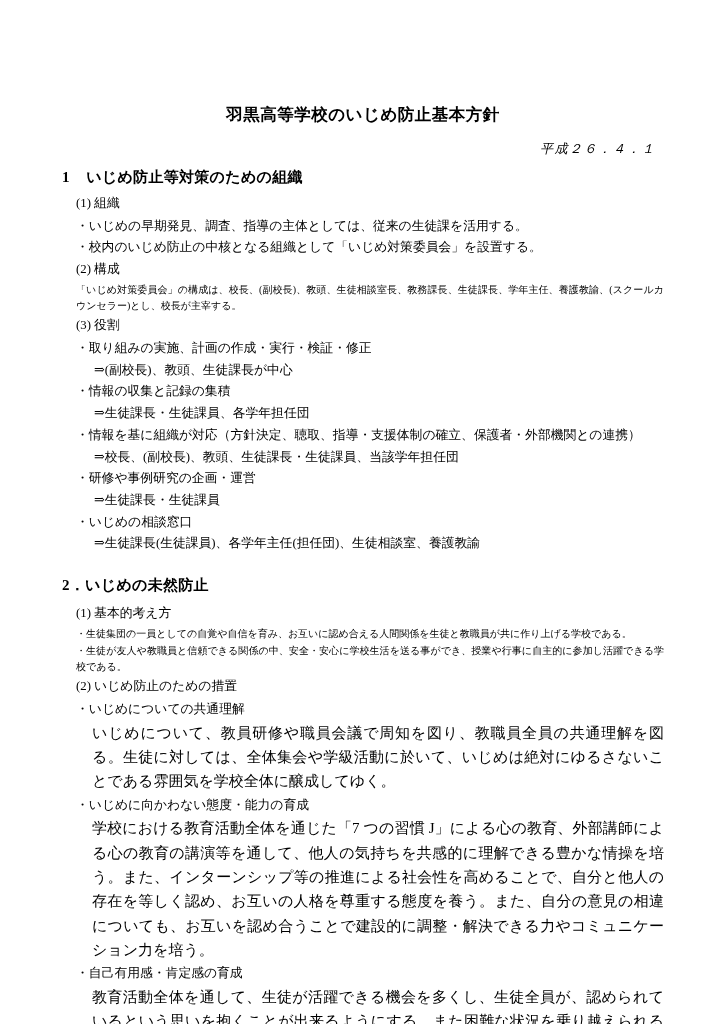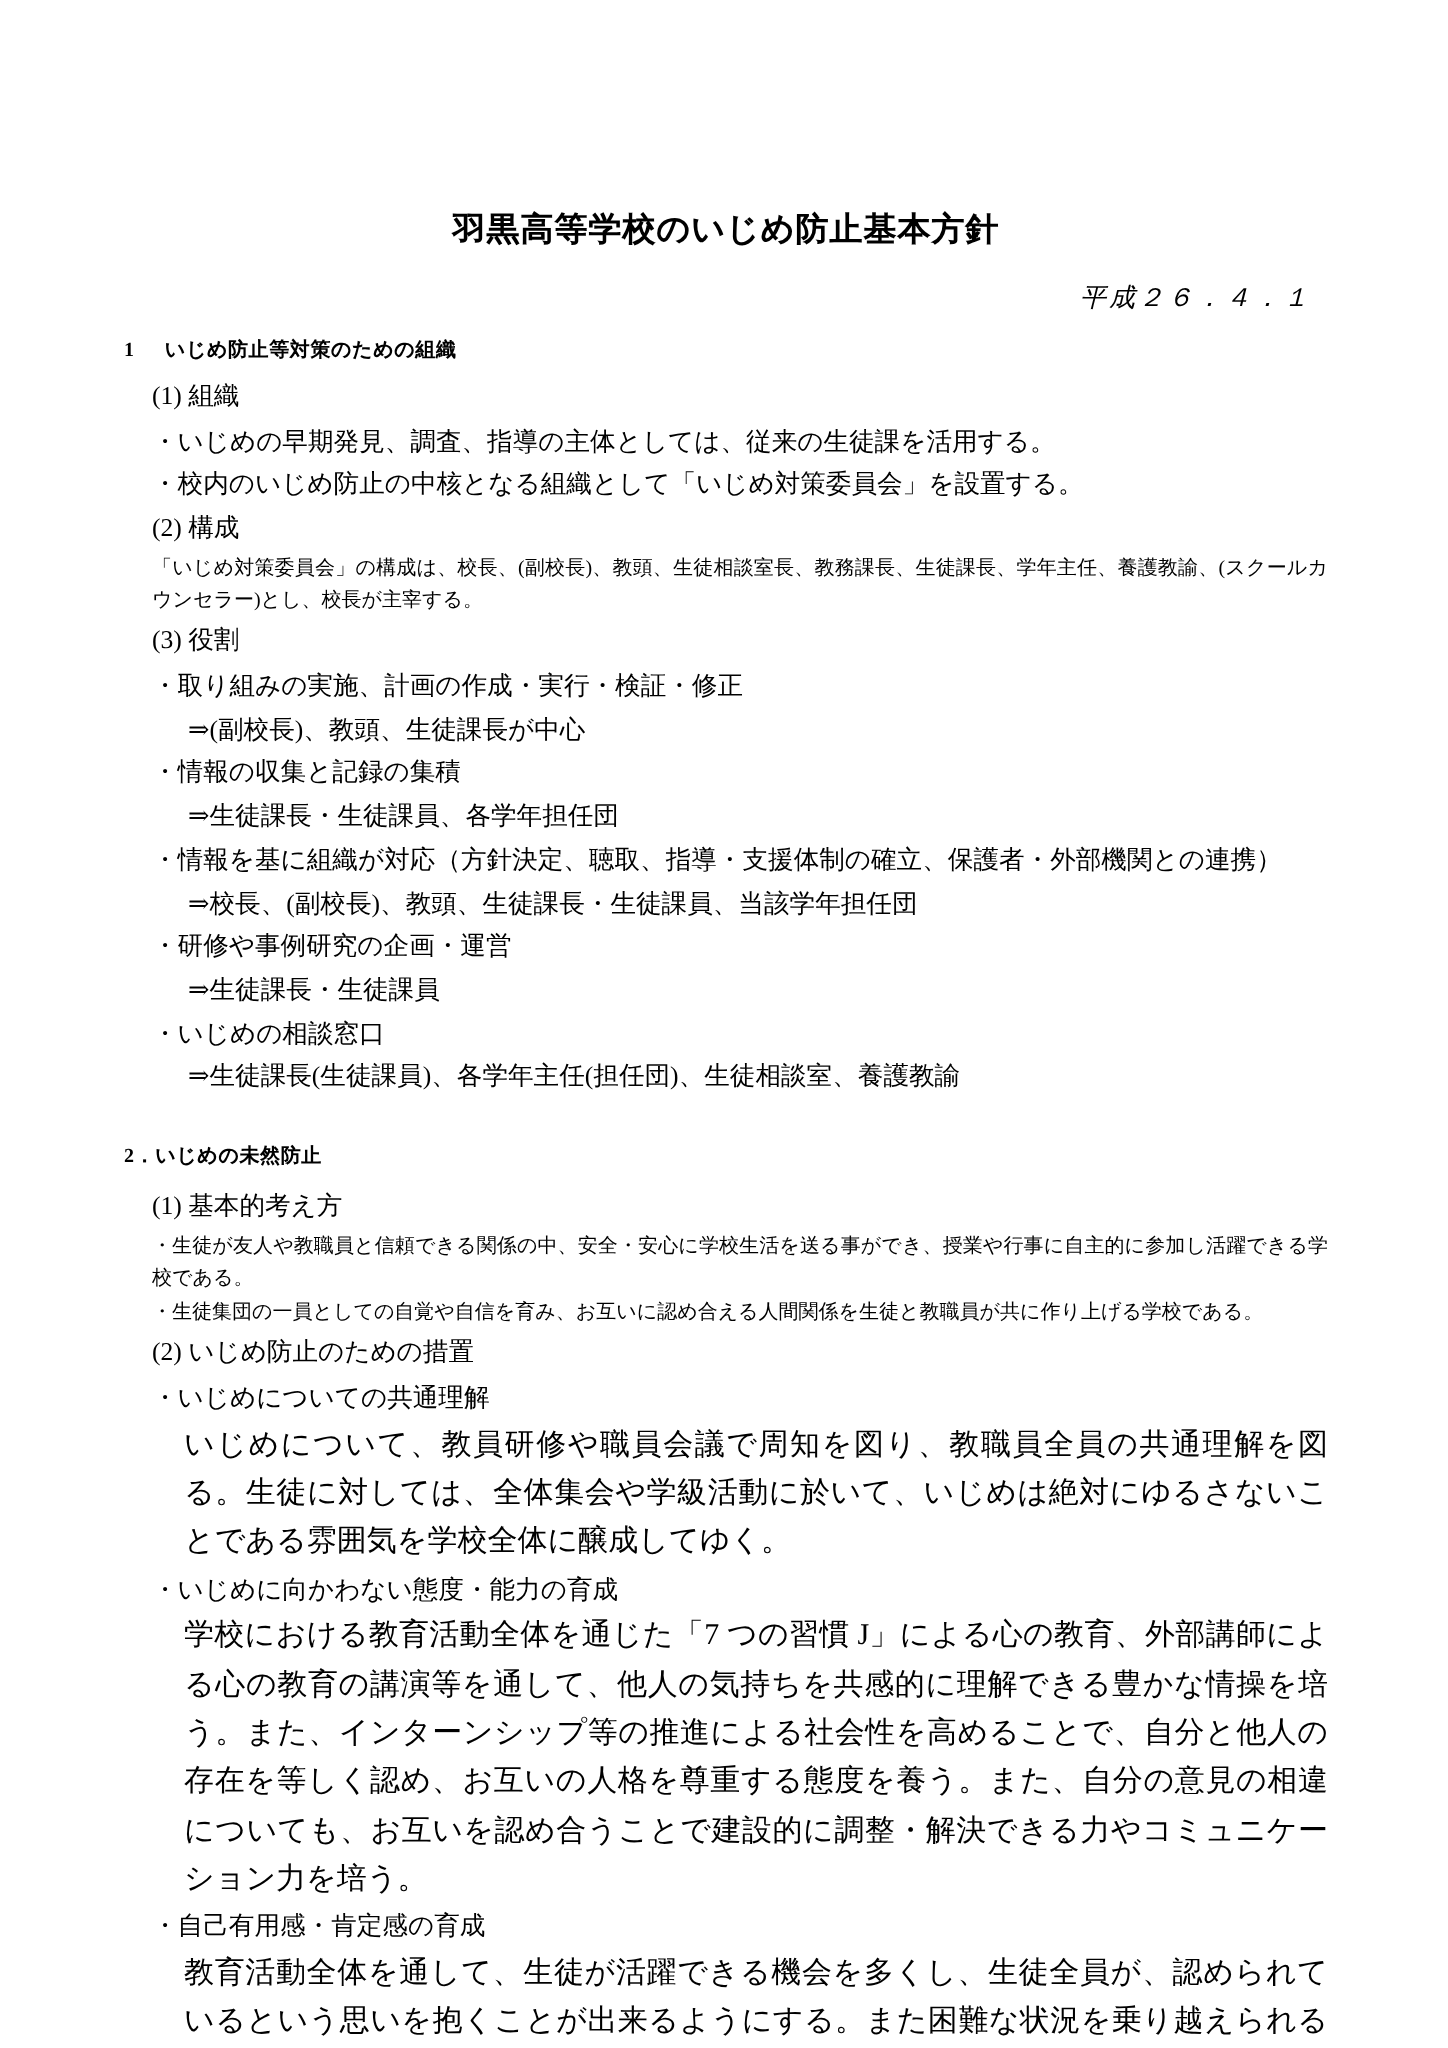--- a/index.html
+++ b/index.html
@@ -28,21 +28,21 @@
     margin: 0 0 14px 0;
   }
   .doc-date {
     text-align: right;
     font-size: 13px;
     letter-spacing: 1.5px;
     margin: 0 8px 10px 0;
     font-style: italic;
   }
   .section-heading {
-    font-size: 10px;
+    font-size: 15px;
     font-weight: bold;
     margin: 0 0 6px 0;
     letter-spacing: 0.3px;
   }
   .section-heading .num {
     display: inline-block;
     min-width: 12px;
   }
   .sec2 {
     margin-top: 22px;
@@ -113,22 +113,22 @@
     <div class="arrow">⇒生徒課長・生徒課員</div>
     <div class="item">・いじめの相談窓口</div>
     <div class="arrow">⇒生徒課長(生徒課員)、各学年主任(担任団)、生徒相談室、養護教諭</div>
   </div>
 
   <div>
     <div class="section-heading sec2">
       <span>2．</span><span>いじめの未然防止</span>
     </div>
     <div class="sub">(1) 基本的考え方</div>
+    <div class="item-wrap">・生徒集団の一員としての自覚や自信を育み、お互いに認め合える人間関係を生徒と教職員が共に作り上げる学校である。</div>
     <div class="item-wrap">・生徒が友人や教職員と信頼できる関係の中、安全・安心に学校生活を送る事ができ、授業や行事に自主的に参加し活躍できる学校である。</div>
-    <div class="item-wrap">・生徒集団の一員としての自覚や自信を育み、お互いに認め合える人間関係を生徒と教職員が共に作り上げる学校である。</div>
     <div class="sub">(2) いじめ防止のための措置</div>
     <div class="item">・いじめについての共通理解</div>
     <div class="para">いじめについて、教員研修や職員会議で周知を図り、教職員全員の共通理解を図る。生徒に対しては、全体集会や学級活動に於いて、いじめは絶対にゆるさないことである雰囲気を学校全体に醸成してゆく。</div>
     <div class="item">・いじめに向かわない態度・能力の育成</div>
     <div class="para">学校における教育活動全体を通じた「7 つの習慣 J」による心の教育、外部講師による心の教育の講演等を通して、他人の気持ちを共感的に理解できる豊かな情操を培う。また、インターンシップ等の推進による社会性を高めることで、自分と他人の存在を等しく認め、お互いの人格を尊重する態度を養う。また、自分の意見の相違についても、お互いを認め合うことで建設的に調整・解決できる力やコミュニケーション力を培う。</div>
     <div class="item">・自己有用感・肯定感の育成</div>
     <div class="para">教育活動全体を通して、生徒が活躍できる機会を多くし、生徒全員が、認められているという思いを抱くことが出来るようにする。また困難な状況を乗り越えられるような体験の機会などを積極的に</div>
   </div>
 
 </div>

